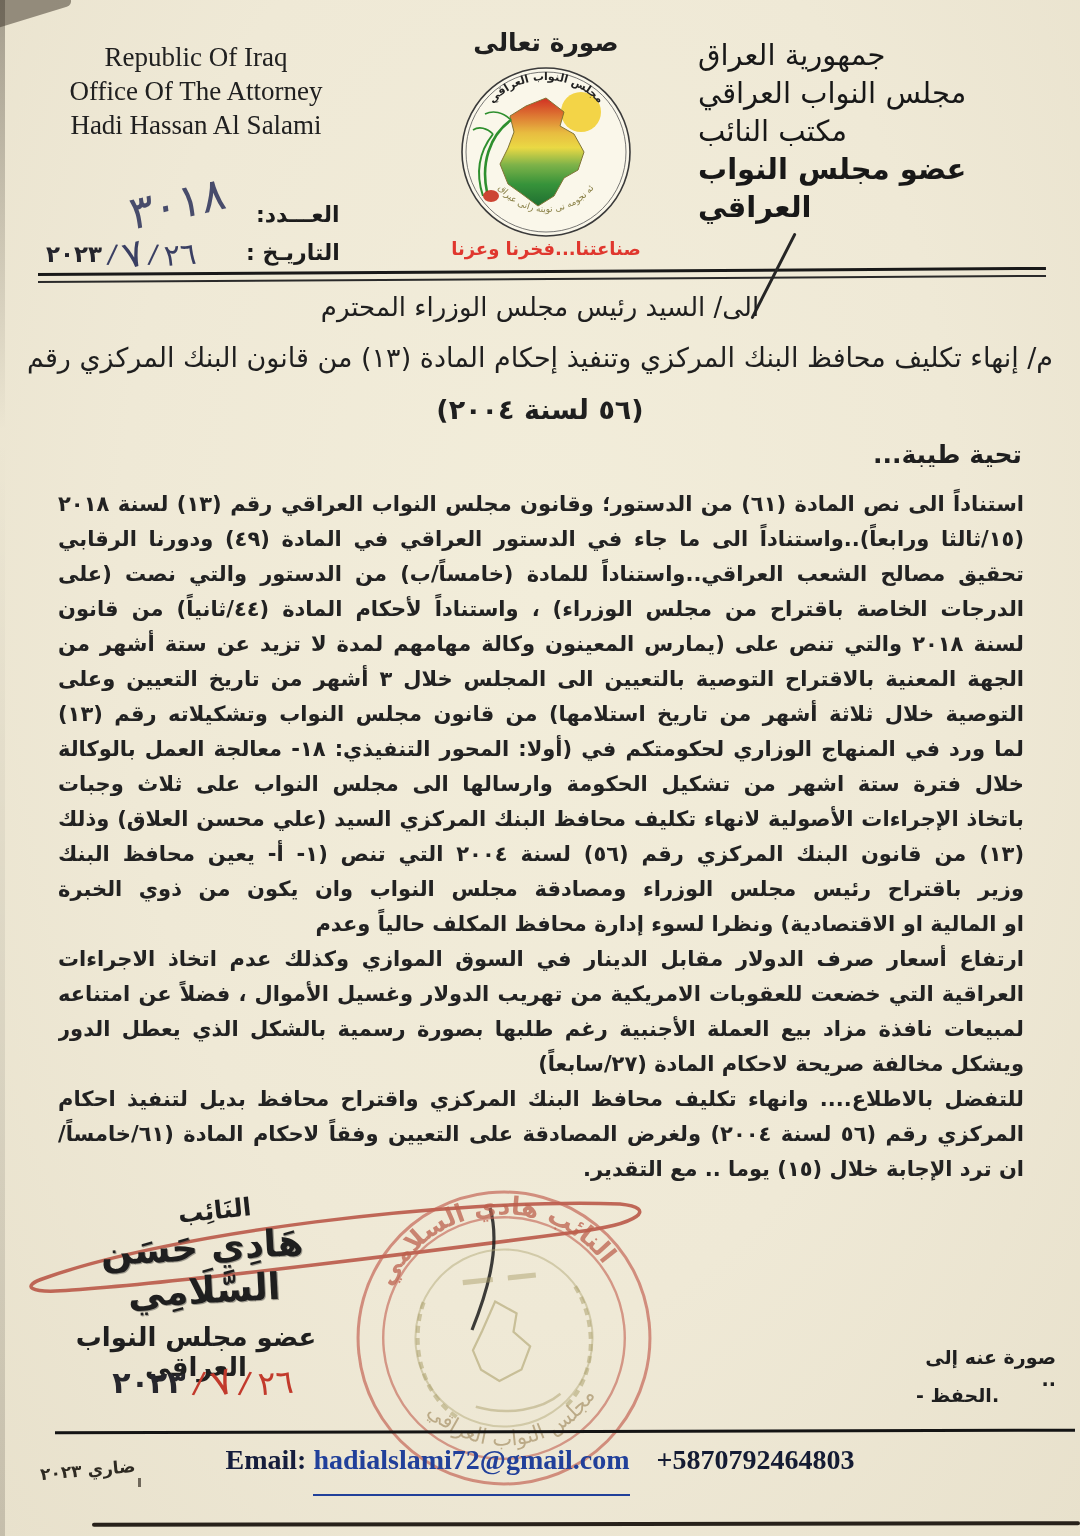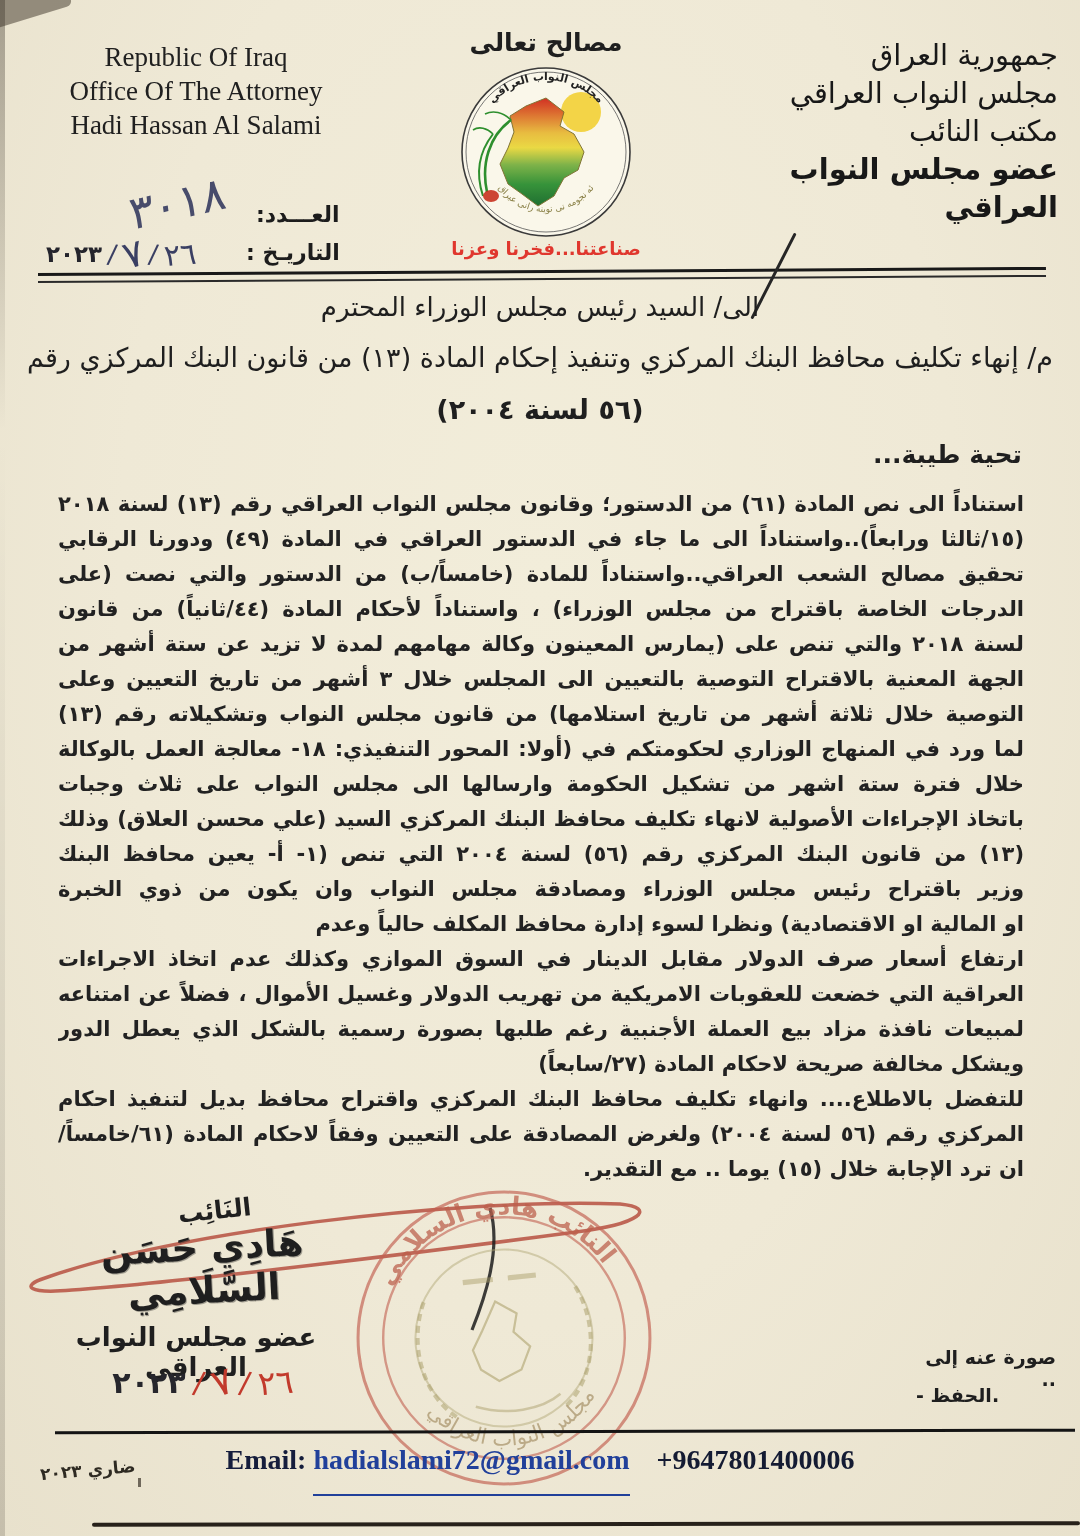--- a/index.html
+++ b/index.html
@@ -18,21 +18,21 @@
   .date-row{position:absolute;left:46px;top:232px;direction:ltr;display:flex;align-items:center;gap:6px;}
   .date-year{font-size:23px;font-weight:bold;color:#24242c;}
   .d-sep{font-size:26px;transform:rotate(8deg);}
   .d-month{font-size:38px;transform:rotate(-16deg);}
   .d-day{font-size:30px;transform:rotate(-5deg);letter-spacing:2px;}
   .basmala{position:absolute;left:440px;top:28px;width:212px;text-align:center;direction:rtl;
     font-size:25px;font-weight:bold;}
   .emblem{position:absolute;left:443px;top:60px;}
   .slogan{position:absolute;left:400px;top:238px;width:292px;text-align:center;direction:rtl;
     color:#e0372e;font-size:18px;font-weight:bold;}
-  .hdr-ar{position:absolute;right:22px;top:36px;width:360px;text-align:right;direction:rtl;
+  .hdr-ar{position:absolute;right:22px;top:36px;width:360px;text-align:left;direction:rtl;
     font-size:29px;line-height:38px;color:#181818;}
   .hdr-ar .b{font-weight:bold;}
   .sep{position:absolute;left:38px;top:270px;width:1008px;height:5px;
     border-top:3px solid #191919;border-bottom:2px solid #2a2a2a;transform:rotate(-0.35deg);}
   .slash-mark{position:absolute;left:772px;top:228px;width:3px;height:96px;background:#262626;
     transform:rotate(27deg);border-radius:2px;}
   
   .to-line{position:absolute;left:0;right:0;top:292px;text-align:center;direction:rtl;
     font-size:26px;font-weight:normal;}
   .subj1{position:absolute;left:0;right:0;top:342px;text-align:center;direction:rtl;
@@ -106,21 +106,21 @@
   <div class="num-val ink">٣٠١٨</div>
   <div class="lbl" style="left:246px;top:240px;">التاريـخ :</div>
   <div class="date-row">
     <span class="date-year">٢٠٢٣</span>
     <span class="ink d-sep">/</span>
     <span class="ink d-month">٧</span>
     <span class="ink d-sep">/</span>
     <span class="ink d-day">٢٦</span>
   </div>
 
-  <div class="basmala">مصالح تعالى</div>
+  <div class="basmala">صورة تعالى</div>
 
   <svg class="emblem" width="206" height="184" viewBox="0 0 206 184">
     <defs>
       <linearGradient id="iraqGrad" gradientUnits="userSpaceOnUse" x1="0" y1="38" x2="0" y2="146">
         <stop offset="0" stop-color="#d0281c"></stop>
           <stop offset="0.32" stop-color="#e8b93a"></stop>
         <stop offset="0.46" stop-color="#ead83e"></stop>
           <stop offset="0.62" stop-color="#79b043"></stop>
         <stop offset="0.8" stop-color="#2f8f33"></stop>
           <stop offset="1" stop-color="#176a2a"></stop>
@@ -222,17 +222,17 @@
     </text>
   </svg>
 
   <div class="cc-title">صورة عنه إلى ..</div>
   <div class="cc-item">- الحفظ.</div>
 
   <div class="foot-line"></div>
   <div class="foot-row">
     <span>Email:</span>
     <span class="email">hadialslami72@gmail.com</span>
-    <span class="phone">+9647801400006</span>
+    <span class="phone">+5870792464803</span>
   </div>
   <div class="side-note">ضاري ٢٠٢٣</div>
 
 </div>
 
 </body></html>

